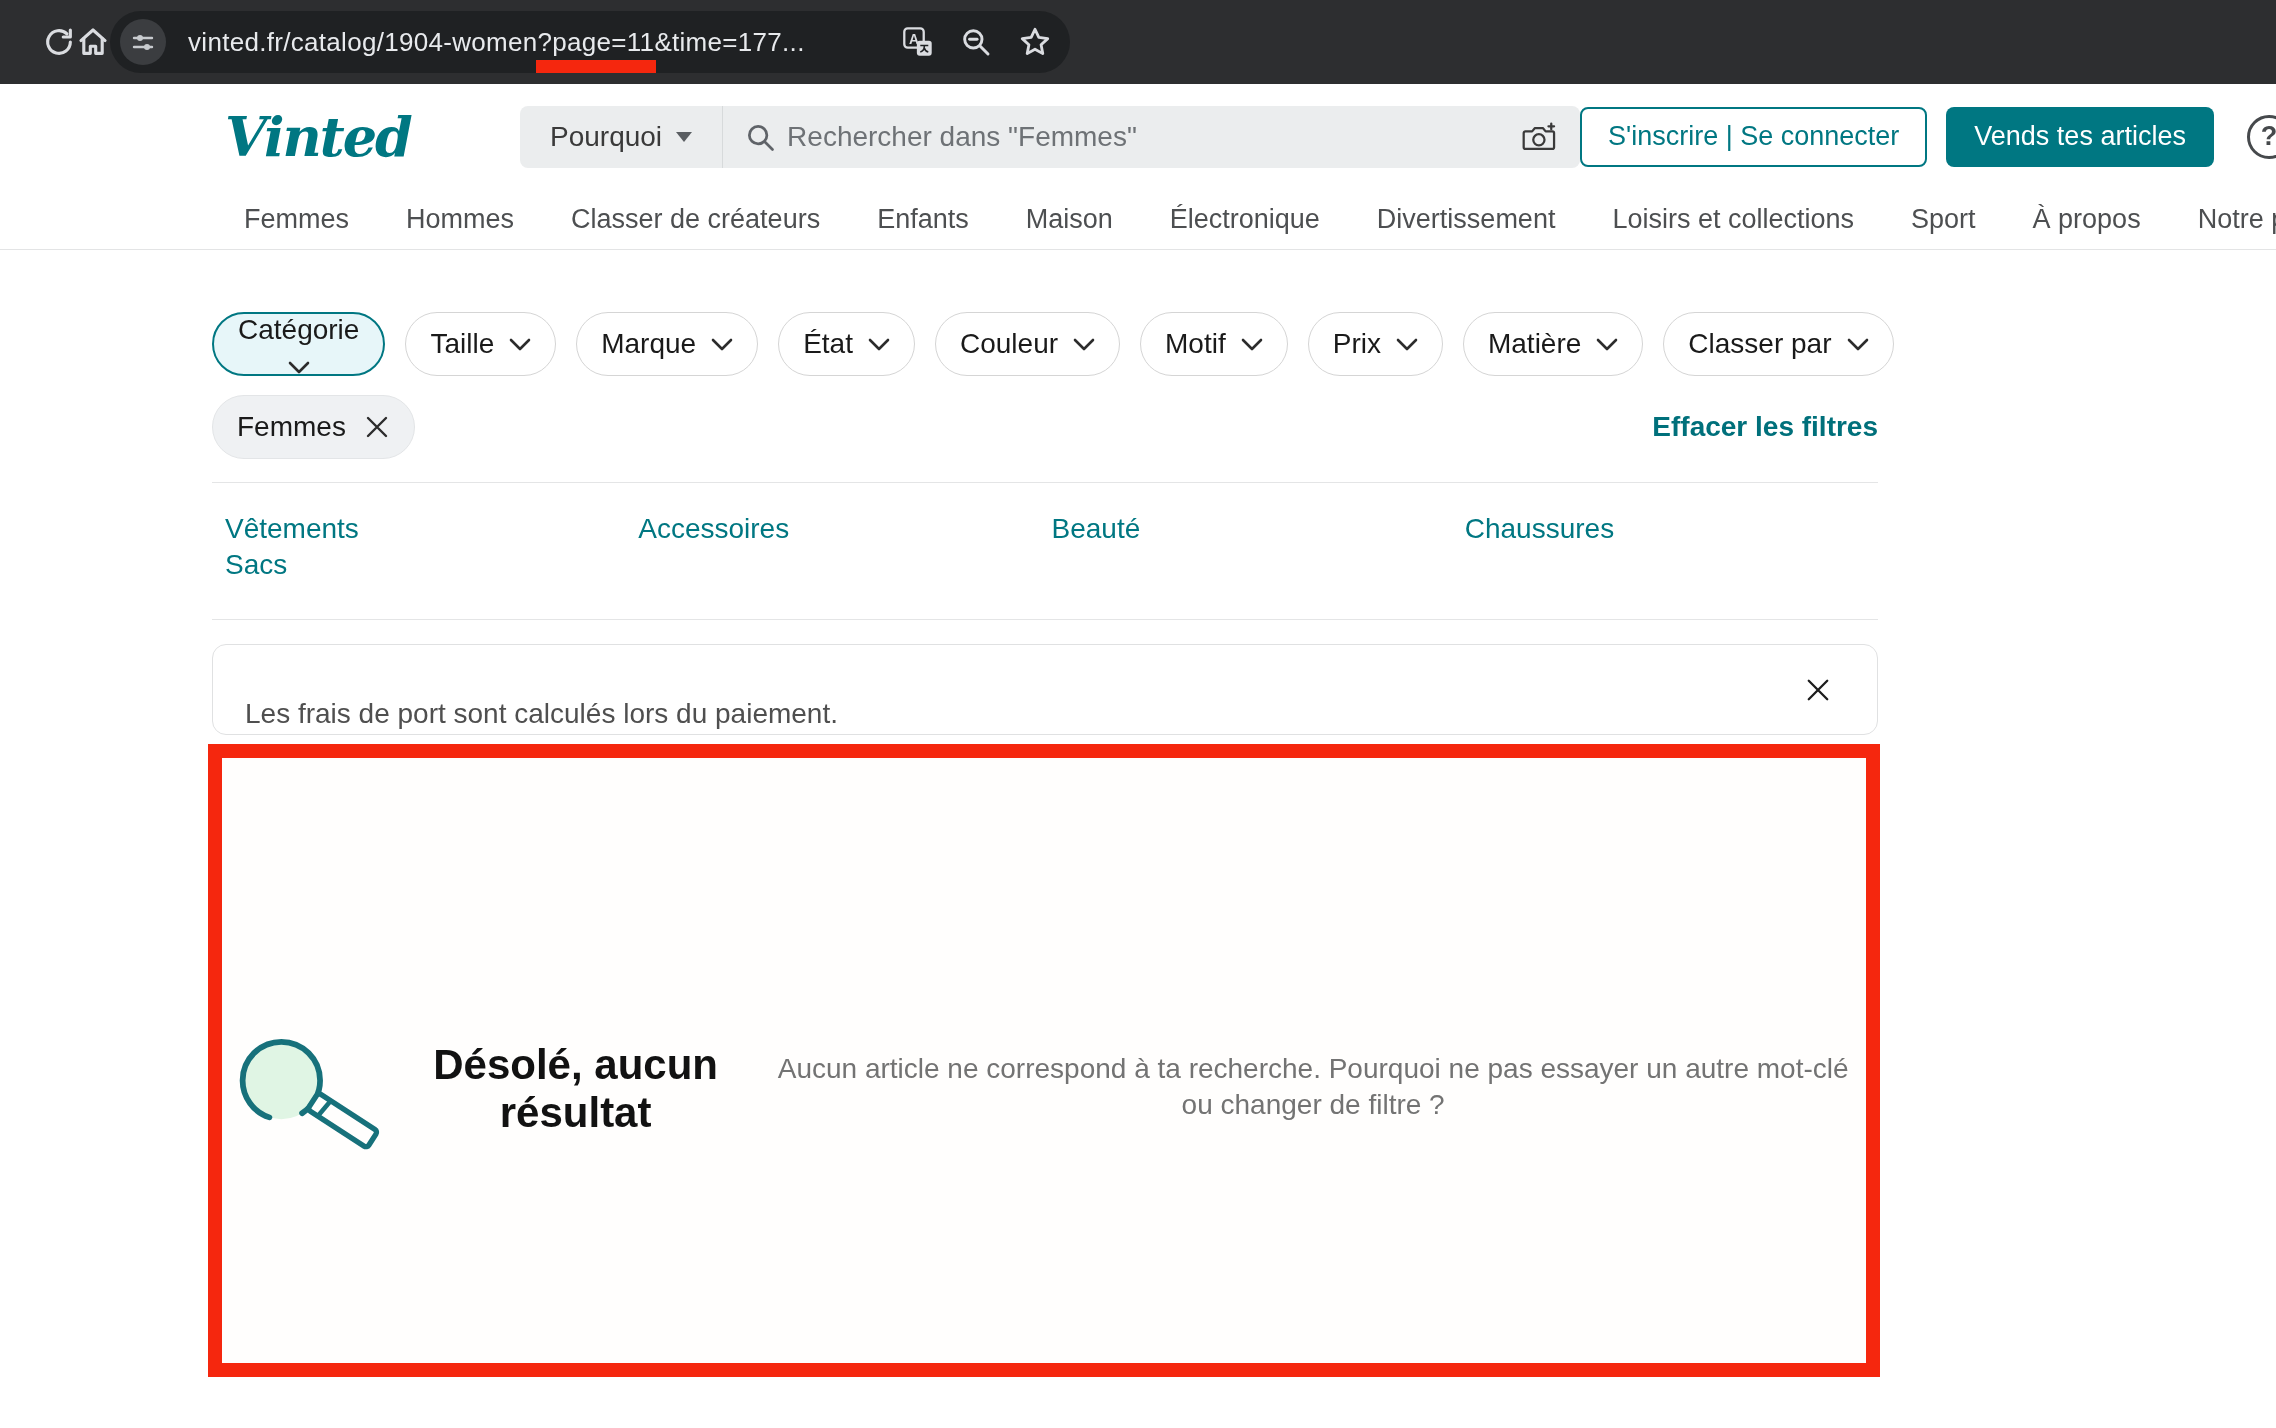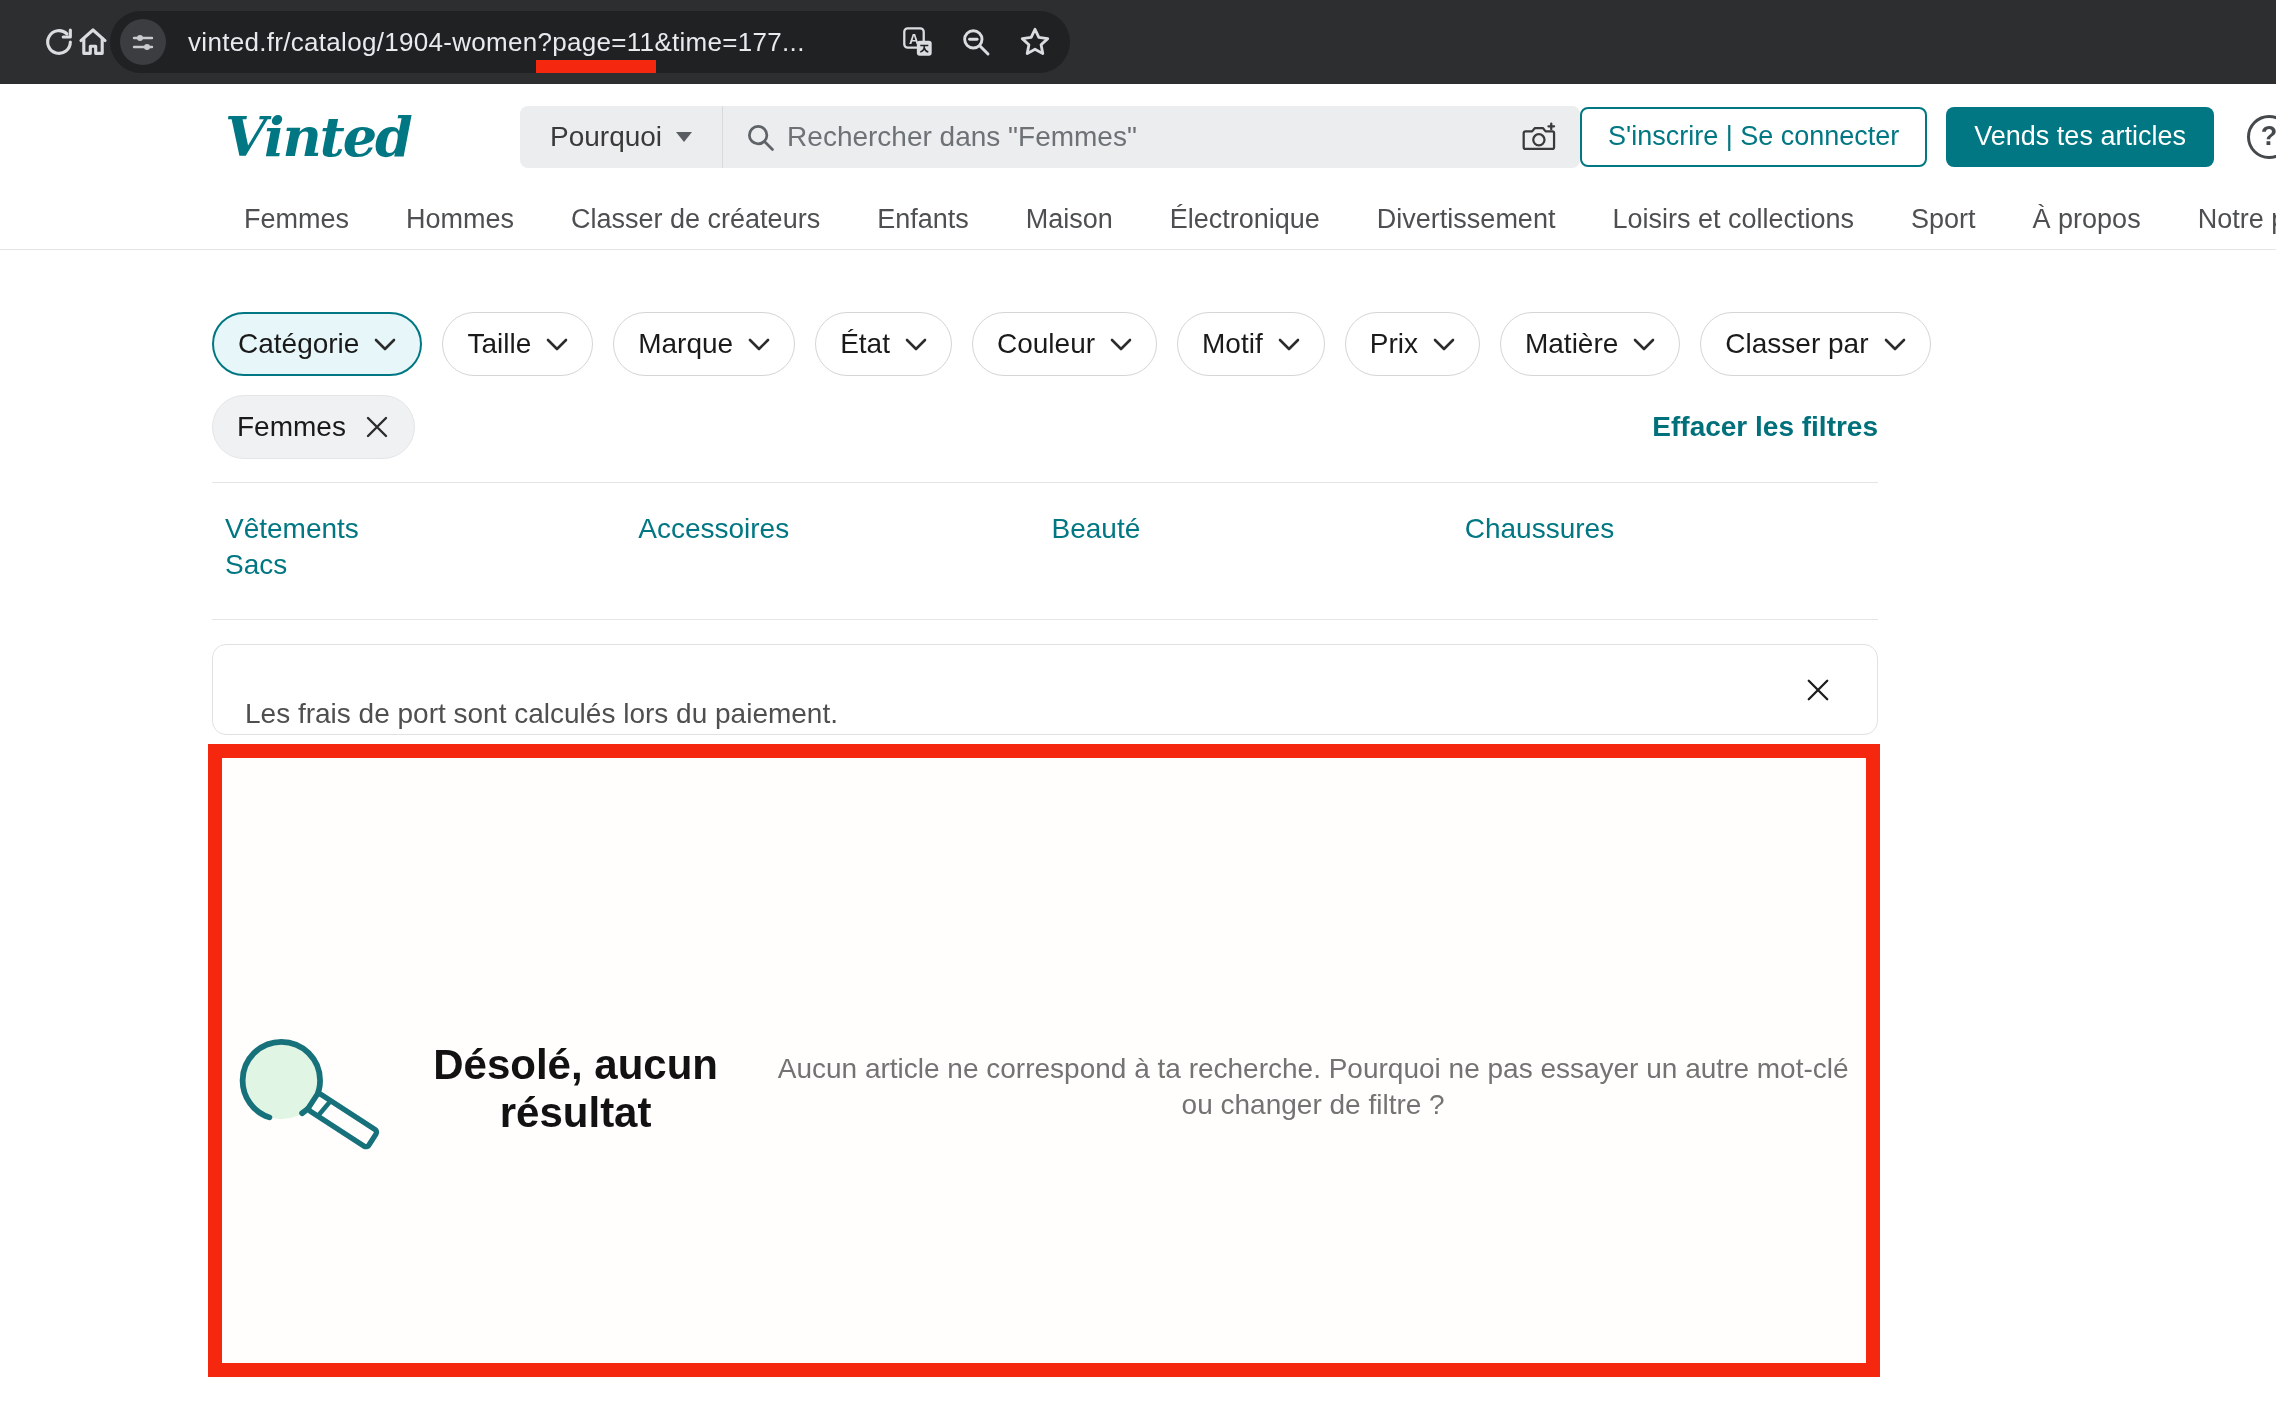--- a/index.html
+++ b/index.html
@@ -103,21 +103,21 @@
   .content { width: 1666px; margin-left: 212px; }
 
   .chips-row { display: flex; align-items: center; gap: 20px; }
   .chips-row.first { margin-top: 62px; }
   .chips-row.second { margin-top: 19px; }
   .chip {
     height: 64px; border-radius: 32px; border: 1px solid #d5d5d5; background: #fff;
     display: inline-flex; align-items: center; gap: 15px; padding: 0 24px;
     font-size: 28px; color: #1a1a1a; cursor: pointer; flex: 0 0 auto;
   }
-  .chip.active { border: 2px solid #007782; background: #e7f6f9; }
+  .chip.active { border: 2px solid #007782; background: #e7f6f9; flex-direction: column; }
   .chip.removable { background: #eff1f3; border: 1px solid #e3e5e7; gap: 18px; }
   .clear-filters {
     margin-left: auto; font-size: 28px; font-weight: 600; color: #00707b;
     cursor: pointer; text-decoration: none;
   }
 
   .hr { height: 1px; background: #e4e5e6; border: none; }
   .hr.top { margin-top: 23px; }
 
   .cat-grid {

